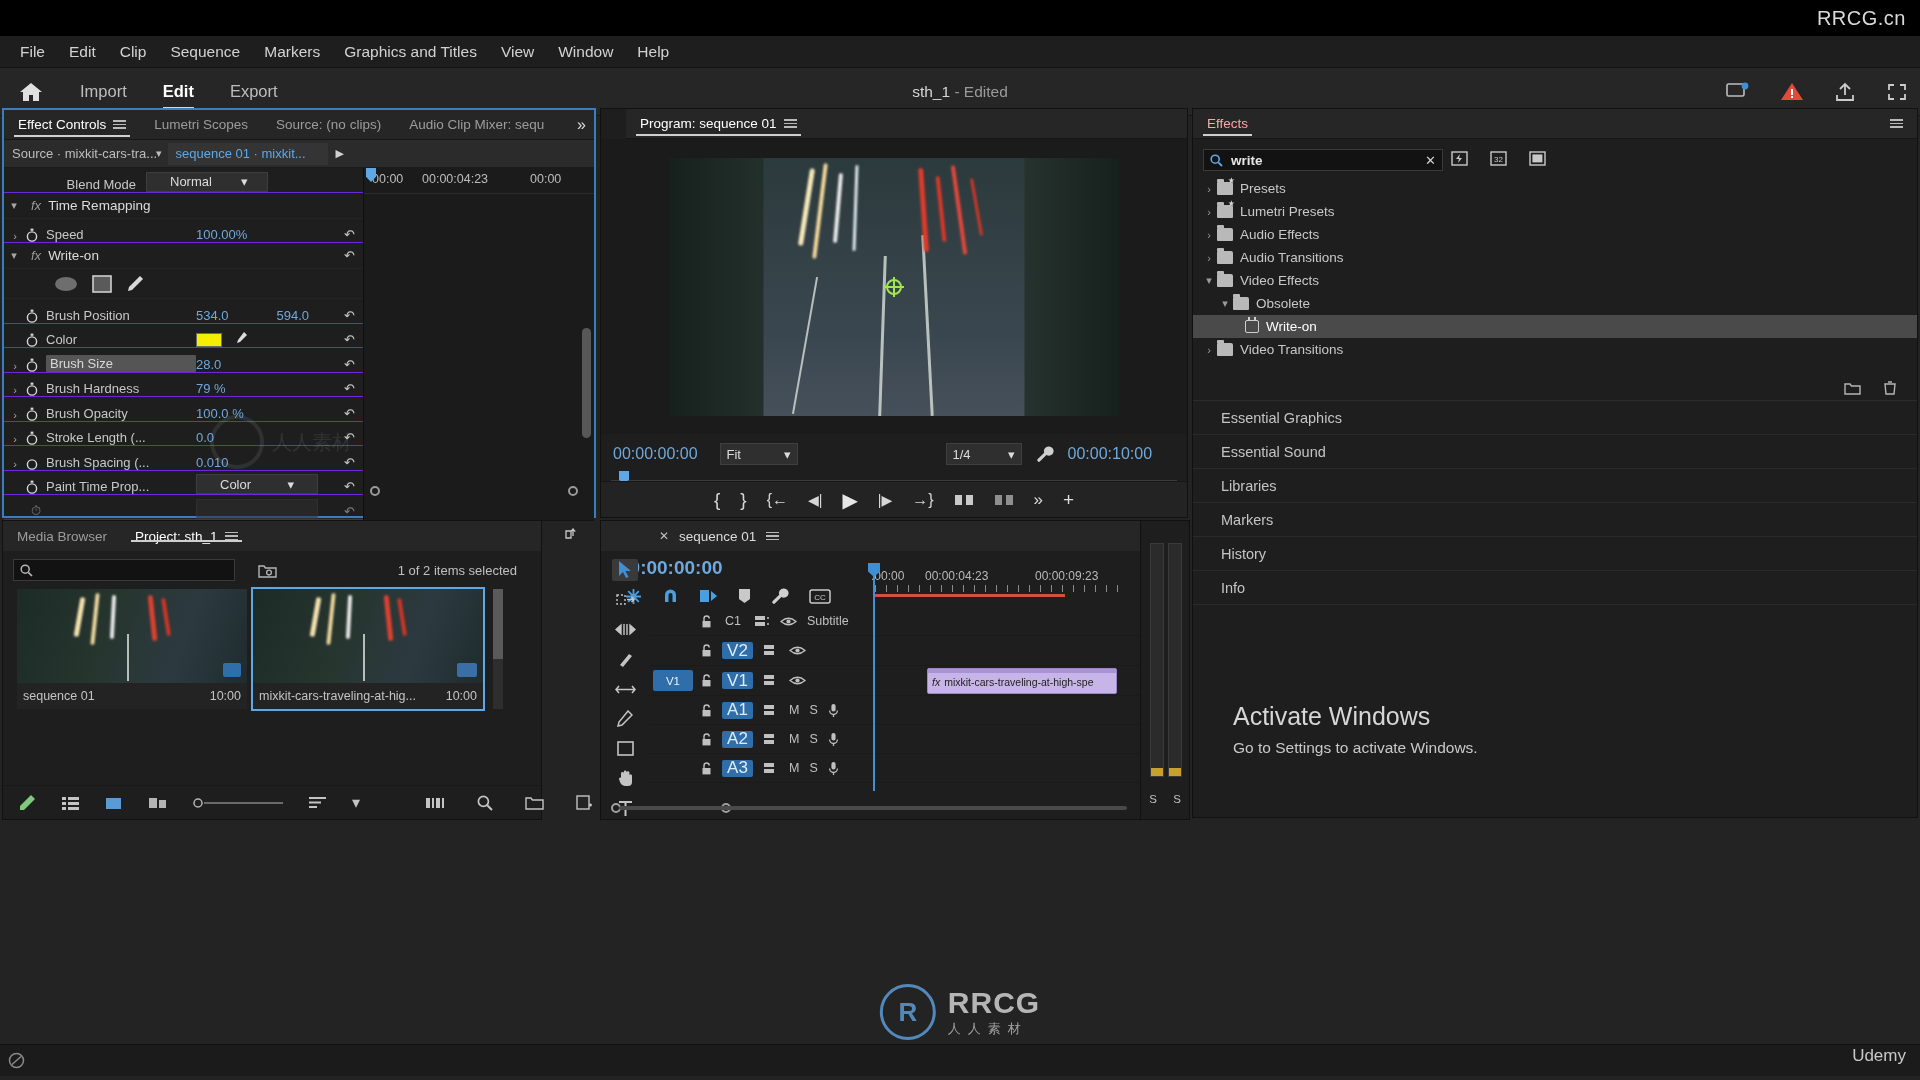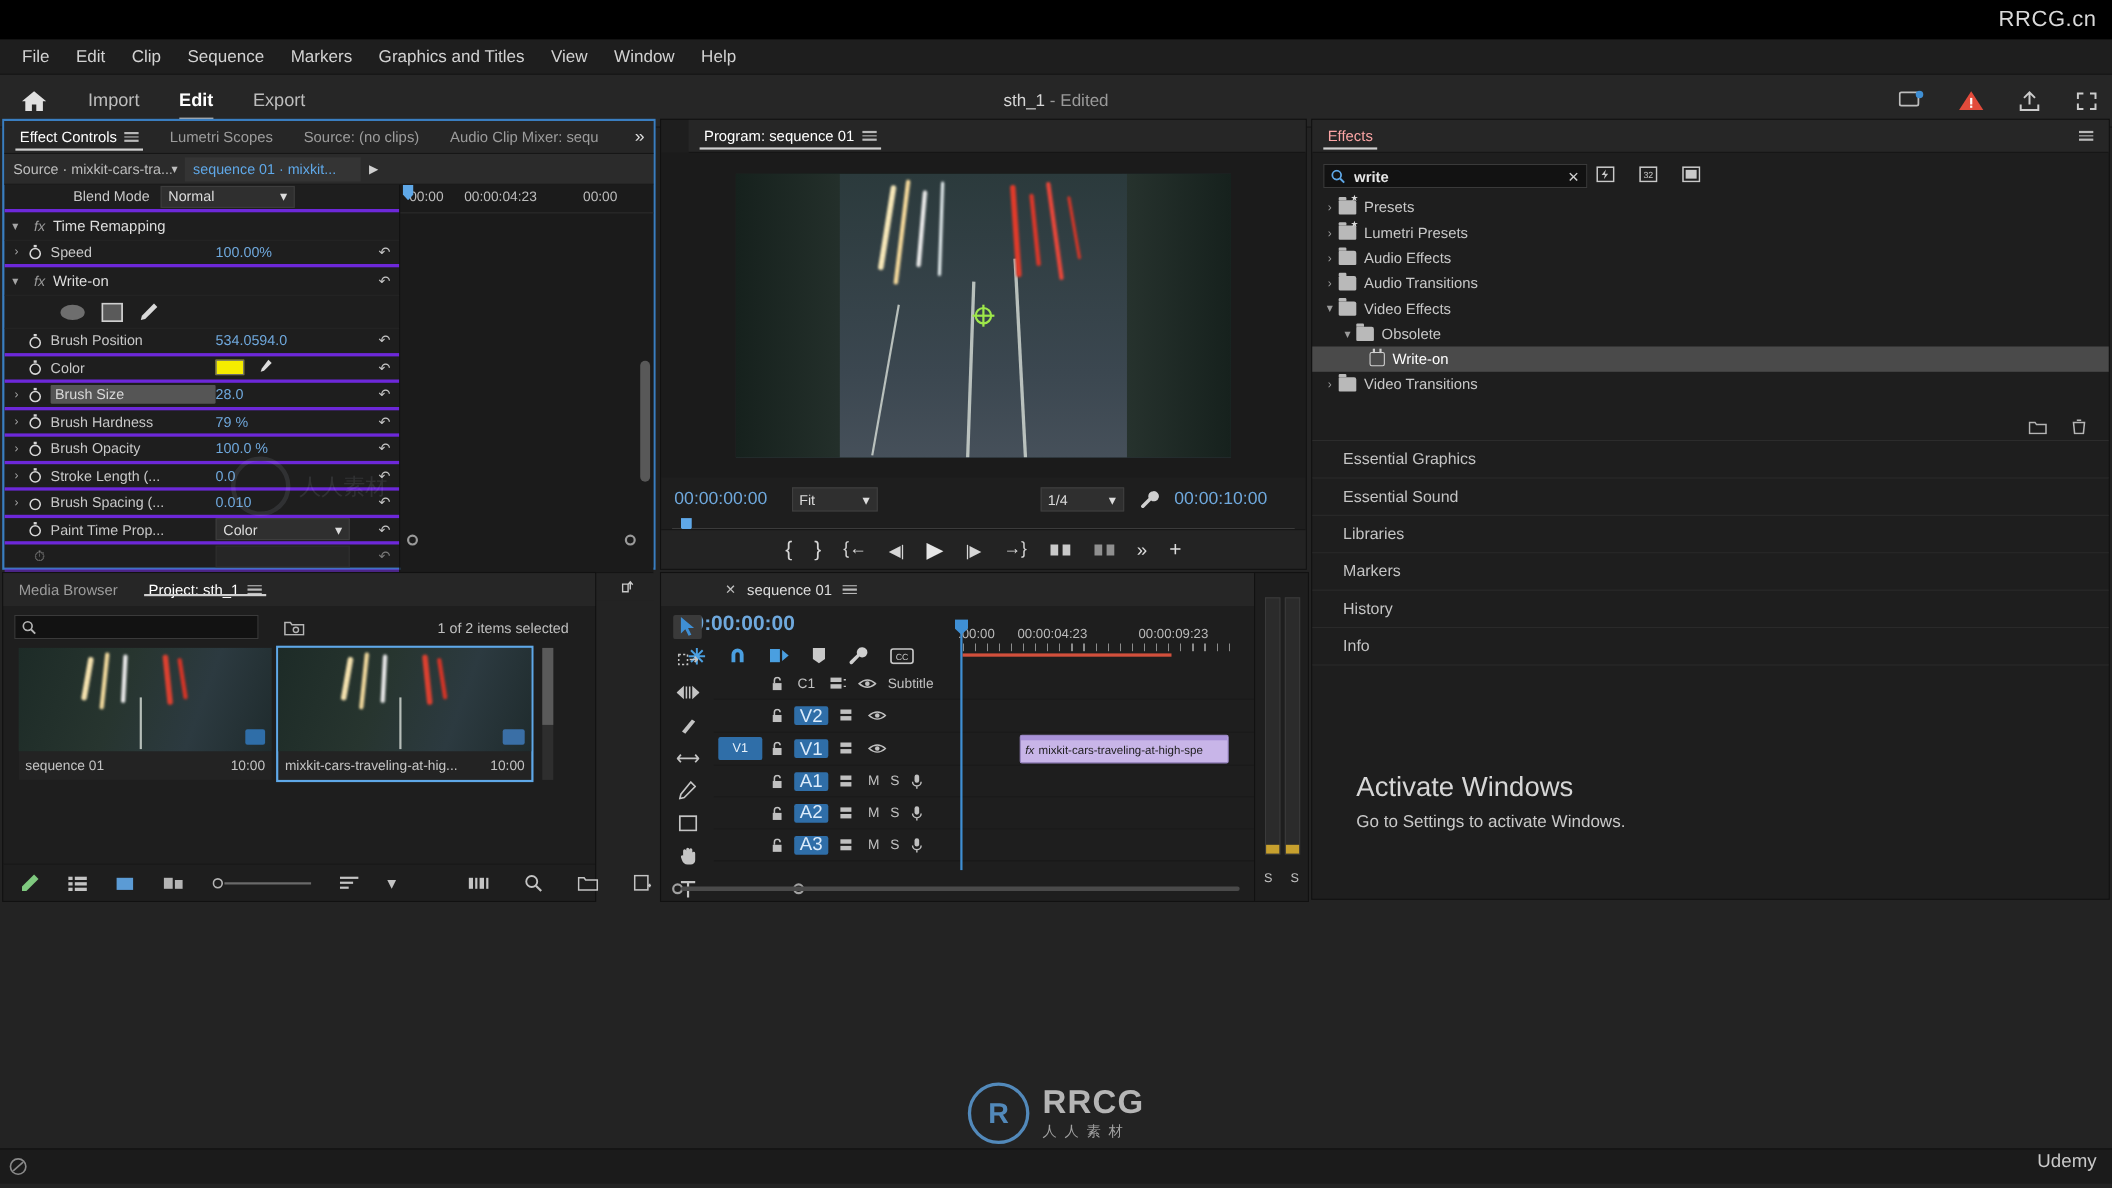--- a/index.html
+++ b/index.html
@@ -72,37 +72,37 @@
     border: 2px solid #3a7ec0; background:#1e1e1e; }
   .ec-head { height: 28px; background:#2b2b2b; display:flex; align-items:center;
     border-bottom:1px solid #1a1a1a; }
   .ec-src { font-size:13px; color:#bdbdbd; padding-left:8px; width:152px;
     overflow:hidden; white-space:nowrap; }
   .ec-seq { font-size:13px; color:#5fa8e8; background:#343434; height:22px;
     display:flex; align-items:center; padding:0 8px; width:160px; }
   .ec-body { display:flex; height:352px; }
   .ec-left { width: 360px; border-right:1px solid #0e0e0e; position:relative; overflow:hidden;}
   .ec-right { flex:1; position:relative; background:#1b1b1b; }
-  .ec-row { height:24.5px; display:flex; align-items:center; font-size:13px;
-    color:#c8c8c8; border-bottom:3px solid #6d28d9; position:relative; }
+  .ec-row { height:24.5px; display:flex; align-items:flex-end; font-size:13px;
+    color:#c8c8c8; border-bottom:1px solid #6d28d9; position:relative; }
   .ec-row .arrow { width:22px; text-align:center; color:#a5a5a5; font-size:11px; }
   .ec-row .stop { width:20px; text-align:center; }
   .ec-row .lbl { width:150px; }
   .ec-row .lbl.sel { background:#555; color:#d8d8d8; padding:1px 4px; border-radius:1px; }
   .ec-row .val { color:#6fa8dc; font-size:13px; }
-  .ec-row .val2 { color:#6fa8dc; font-size:13px; }
+  .ec-row .val2 { color:#6fa8dc; font-size:13px; margin-left:48px; }
   .reset { position:absolute; right:8px; color:#c6c6c6; font-size:13px; }
   .ec-fxrow { height:26px; display:flex; align-items:center; gap:7px;
     font-size:13.5px; color:#ddd; border-bottom:1px solid #242424; }
   .fxi { font-style:italic; color:#9a9a9a; font-size:13px; }
   .shape-row { height:30px; display:flex; align-items:center; gap:14px; padding-left:50px;
     border-bottom:1px solid #242424; }
   .dd { background:#2f2f2f; border:1px solid #3d3d3d; height:20px; display:flex;
     align-items:center; justify-content:space-between; font-size:13px; color:#dcdcdc;
-    padding:0 6px;gap:29px; }
+    padding:0 23px;gap:29px; }
   .swatch { width:26px; height:14px; background:#f5ec00; border:1px solid #6b6b6b; }
   .ec-ruler { height:26px; border-bottom:1px solid #2b2b2b; position:relative;
     font-size:12.5px; color:#bdbdbd; }
   .ec-ruler span { position:absolute; top:4px; }
   .ec-footer { height:26px; background:#232323; border-top:1px solid #141414;
     display:flex; align-items:center; font-size:12.5px; color:#6fa8dc; padding-left:6px; }
 
   
   #program { left: 600px; top: 108px; width: 588px; height: 410px; padding-left: 25px; }
   .prog-video { position:absolute; left:0; right:0; top:30px; height:295px; background:#1b1b1b;

